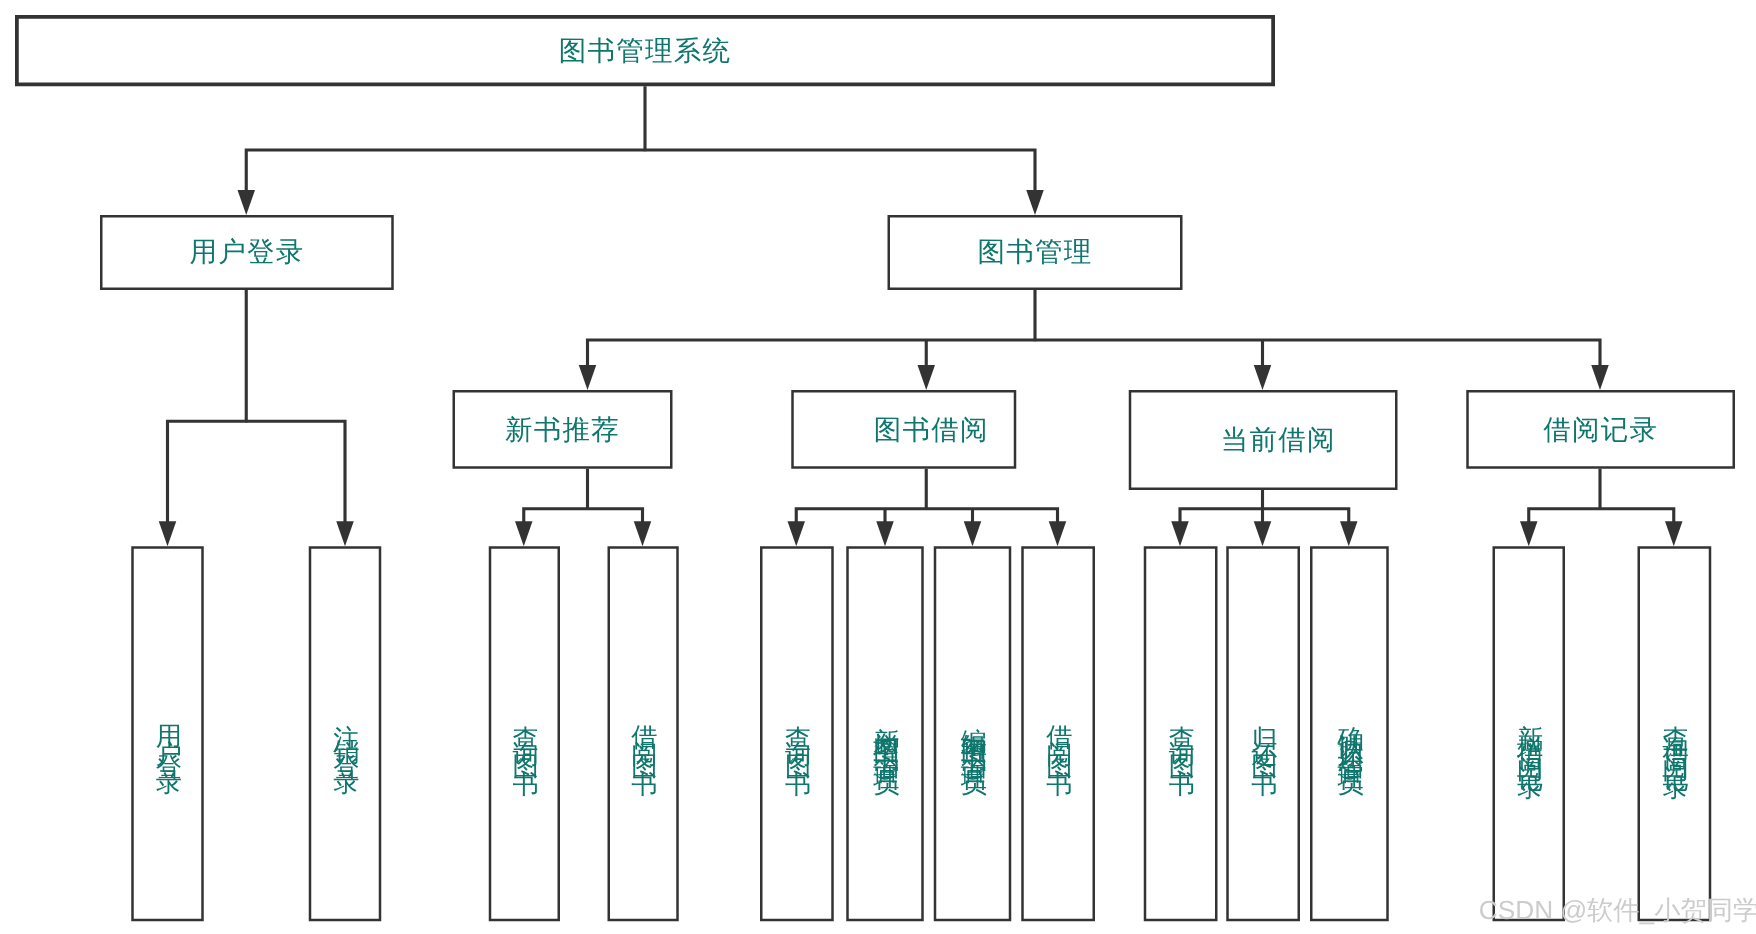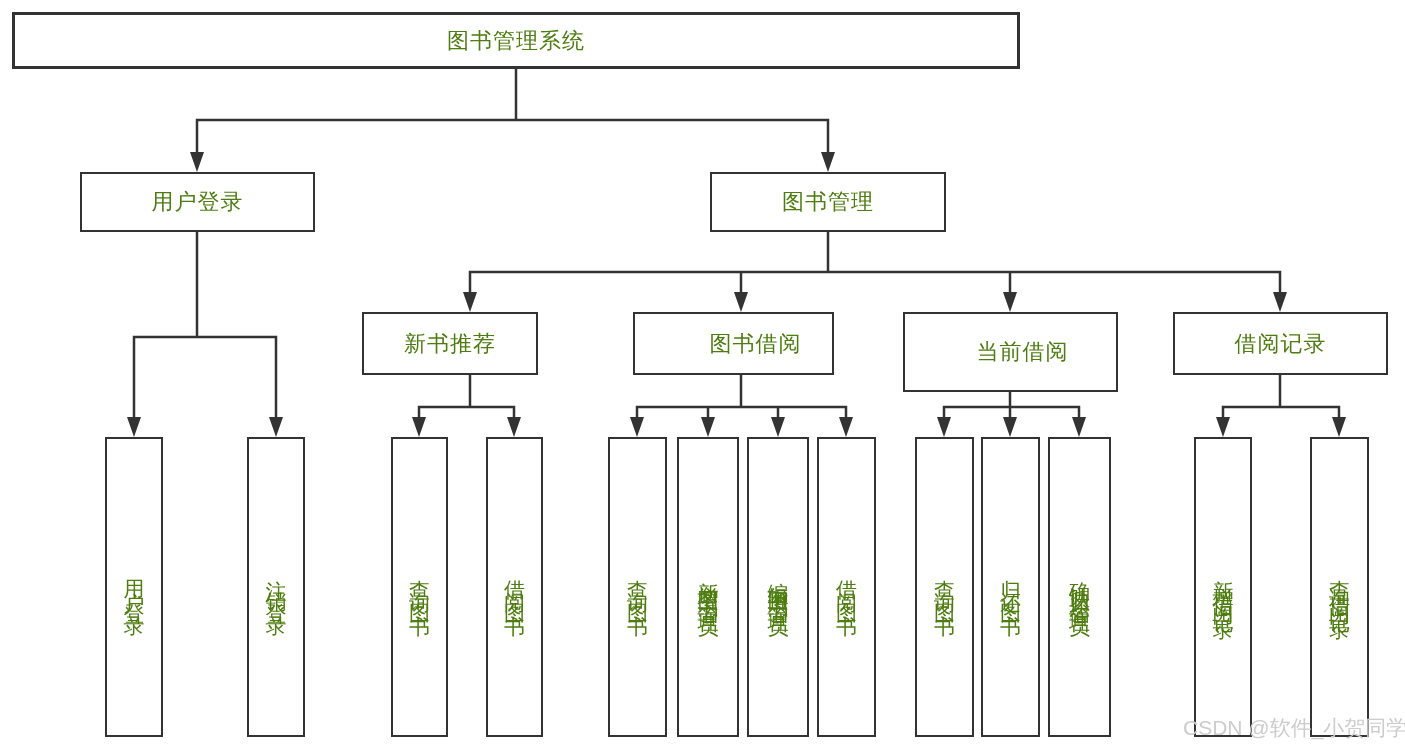--- a/index.html
+++ b/index.html
@@ -14,21 +14,21 @@
   .connectors {
     position: absolute;
     left: 0; top: 0;
     z-index: 0;
   }
   .node {
     position: absolute;
     box-sizing: border-box;
     background: #ffffff;
     border: 2.5px solid #333333;
-    color: #4d7c0f;
+    color: #0f766e;
     display: flex;
     align-items: center;
     justify-content: center;
     z-index: 1;
   }
   .root-node { border-width: 3px; }
   .hlabel { font-size: 22px; letter-spacing: 1px; white-space: nowrap; }
   .vlabel {
     writing-mode: vertical-rl;
     text-orientation: mixed;
@@ -111,21 +111,21 @@
   <div class="node" style="left:80px; top:172px; width:235px; height:60px;">
     <span class="hlabel">用户登录</span>
   </div>
   <div class="node" style="left:710px; top:172px; width:236px; height:60px;text-align:center;">
     <span class="hlabel">图书管理</span>
   </div>
 
   <div class="node" style="left:362px; top:312px; width:176px; height:63px;">
     <span class="hlabel">新书推荐</span>
   </div>
-  <div class="node" style="left:633px; top:312px; width:201px; height:63px;padding-left:44px;">
+  <div class="node" style="left:633px; top:312px; width:180px; height:63px;padding-left:44px;">
     <span class="hlabel">图书借阅</span>
   </div>
   <div class="node" style="left:903px; top:312px; width:215px; height:80px;padding-left:24px;">
     <span class="hlabel">当前借阅</span>
   </div>
   <div class="node" style="left:1173px; top:312px; width:215px; height:63px;">
     <span class="hlabel">借阅记录</span>
   </div>
 
   <div class="node" style="left:105px; top:437px; width:58px; height:300px;">

